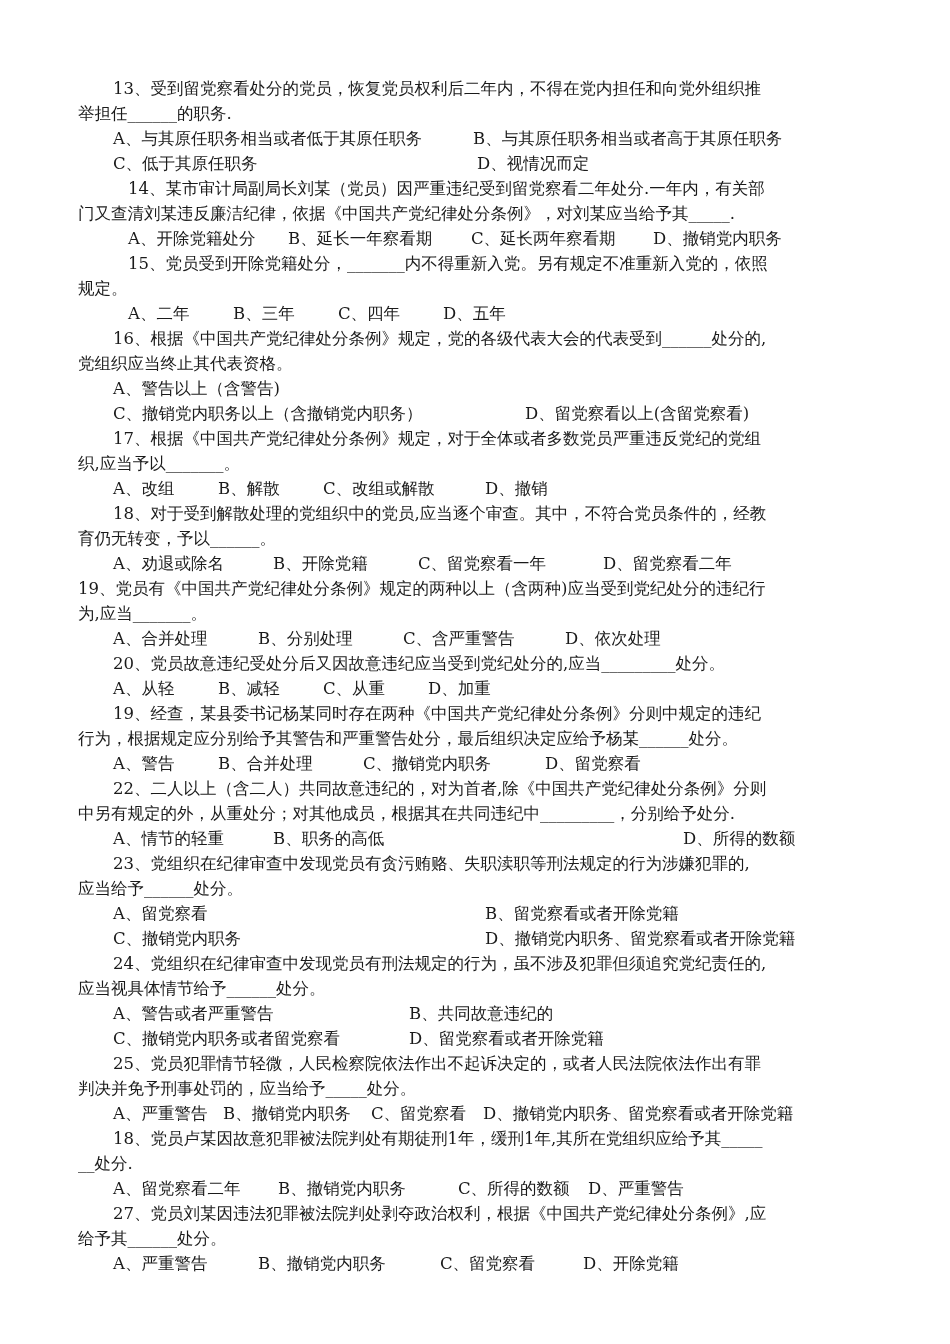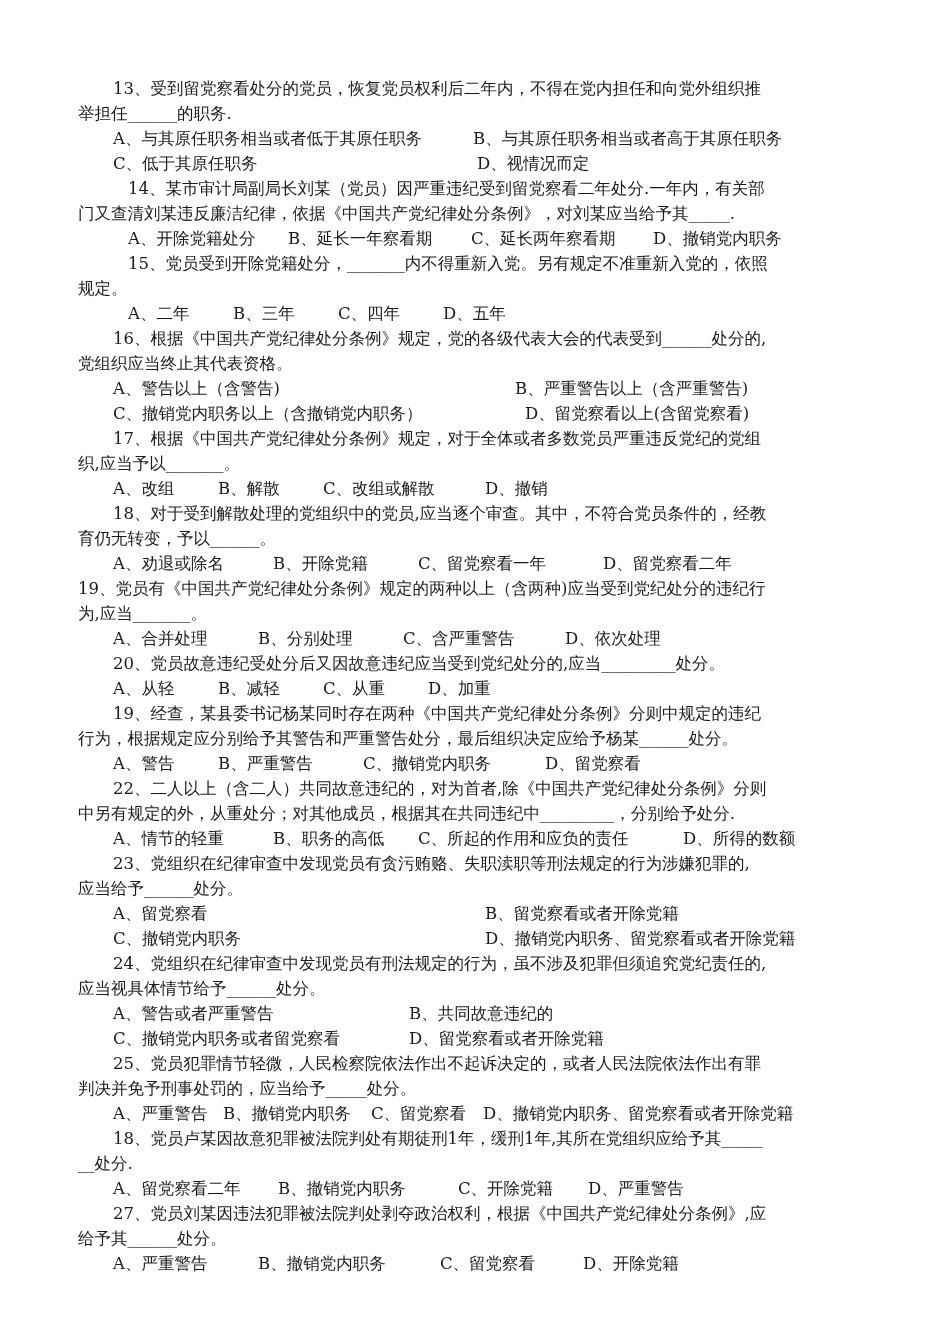--- a/index.html
+++ b/index.html
@@ -56,21 +56,20 @@
       <span class="opt" style="left:210px">C、四年</span>
       <span class="opt" style="left:315px">D、五年</span>
     </div>
   </div>
 
   <div>
     <div class="line ind" style="top:326px">16、根据《中国共产党纪律处分条例》规定，党的各级代表大会的代表受到______处分的,</div>
     <div class="line" style="top:351px">党组织应当终止其代表资格。</div>
     <div class="line ind" style="top:376px">
       <span class="opt" style="left:0">A、警告以上（含警告)</span>
-      <span class="opt" style="left:402px">B、严重警告以上（含严重警告)</span>
     </div>
     <div class="line ind" style="top:401px">
       <span class="opt" style="left:0">C、撤销党内职务以上（含撤销党内职务）</span>
       <span class="opt" style="left:412px">D、留党察看以上(含留党察看)</span>
     </div>
   </div>
 
   <div>
     <div class="line ind" style="top:426px">17、根据《中国共产党纪律处分条例》规定，对于全体或者多数党员严重违反党纪的党组</div>
     <div class="line" style="top:451px">织,应当予以_______。</div>
@@ -112,33 +111,32 @@
       <span class="opt" style="left:210px">C、从重</span>
       <span class="opt" style="left:315px">D、加重</span>
     </div>
   </div>
 
   <div>
     <div class="line ind" style="top:701px">19、经查，某县委书记杨某同时存在两种《中国共产党纪律处分条例》分则中规定的违纪</div>
     <div class="line" style="top:726px">行为，根据规定应分别给予其警告和严重警告处分，最后组织决定应给予杨某______处分。</div>
     <div class="line ind" style="top:751px">
       <span class="opt" style="left:0">A、警告</span>
-      <span class="opt" style="left:105px">B、严重警告</span>
+      <span class="opt" style="left:105px">B、合并处理</span>
       <span class="opt" style="left:250px">C、撤销党内职务</span>
       <span class="opt" style="left:432px">D、留党察看</span>
     </div>
   </div>
 
   <div>
     <div class="line ind" style="top:776px">22、二人以上（含二人）共同故意违纪的，对为首者,除《中国共产党纪律处分条例》分则</div>
     <div class="line" style="top:801px">中另有规定的外，从重处分；对其他成员，根据其在共同违纪中_________，分别给予处分.</div>
     <div class="line ind" style="top:826px">
       <span class="opt" style="left:0">A、情节的轻重</span>
       <span class="opt" style="left:160px">B、职务的高低</span>
-      <span class="opt" style="left:305px">C、所起的作用和应负的责任</span>
       <span class="opt" style="left:570px">D、所得的数额</span>
     </div>
   </div>
 
   <div>
     <div class="line ind" style="top:851px">23、党组织在纪律审查中发现党员有贪污贿赂、失职渎职等刑法规定的行为涉嫌犯罪的,</div>
     <div class="line" style="top:876px">应当给予______处分。</div>
     <div class="line ind" style="top:901px">
       <span class="opt" style="left:0">A、留党察看</span>
       <span class="opt" style="left:372px">B、留党察看或者开除党籍</span>
@@ -172,21 +170,21 @@
       <span class="opt" style="left:370px">D、撤销党内职务、留党察看或者开除党籍</span>
     </div>
   </div>
 
   <div>
     <div class="line ind" style="top:1126px">18、党员卢某因故意犯罪被法院判处有期徒刑1年，缓刑1年,其所在党组织应给予其_____</div>
     <div class="line" style="top:1151px">__处分.</div>
     <div class="line ind" style="top:1176px">
       <span class="opt" style="left:0">A、留党察看二年</span>
       <span class="opt" style="left:165px">B、撤销党内职务</span>
-      <span class="opt" style="left:345px">C、开除党籍</span>
+      <span class="opt" style="left:345px">C、所得的数额</span>
       <span class="opt" style="left:475px">D、严重警告</span>
     </div>
   </div>
 
   <div>
     <div class="line ind" style="top:1201px">27、党员刘某因违法犯罪被法院判处剥夺政治权利，根据《中国共产党纪律处分条例》,应</div>
     <div class="line" style="top:1226px">给予其______处分。</div>
     <div class="line ind" style="top:1251px">
       <span class="opt" style="left:0">A、严重警告</span>
       <span class="opt" style="left:145px">B、撤销党内职务</span>

